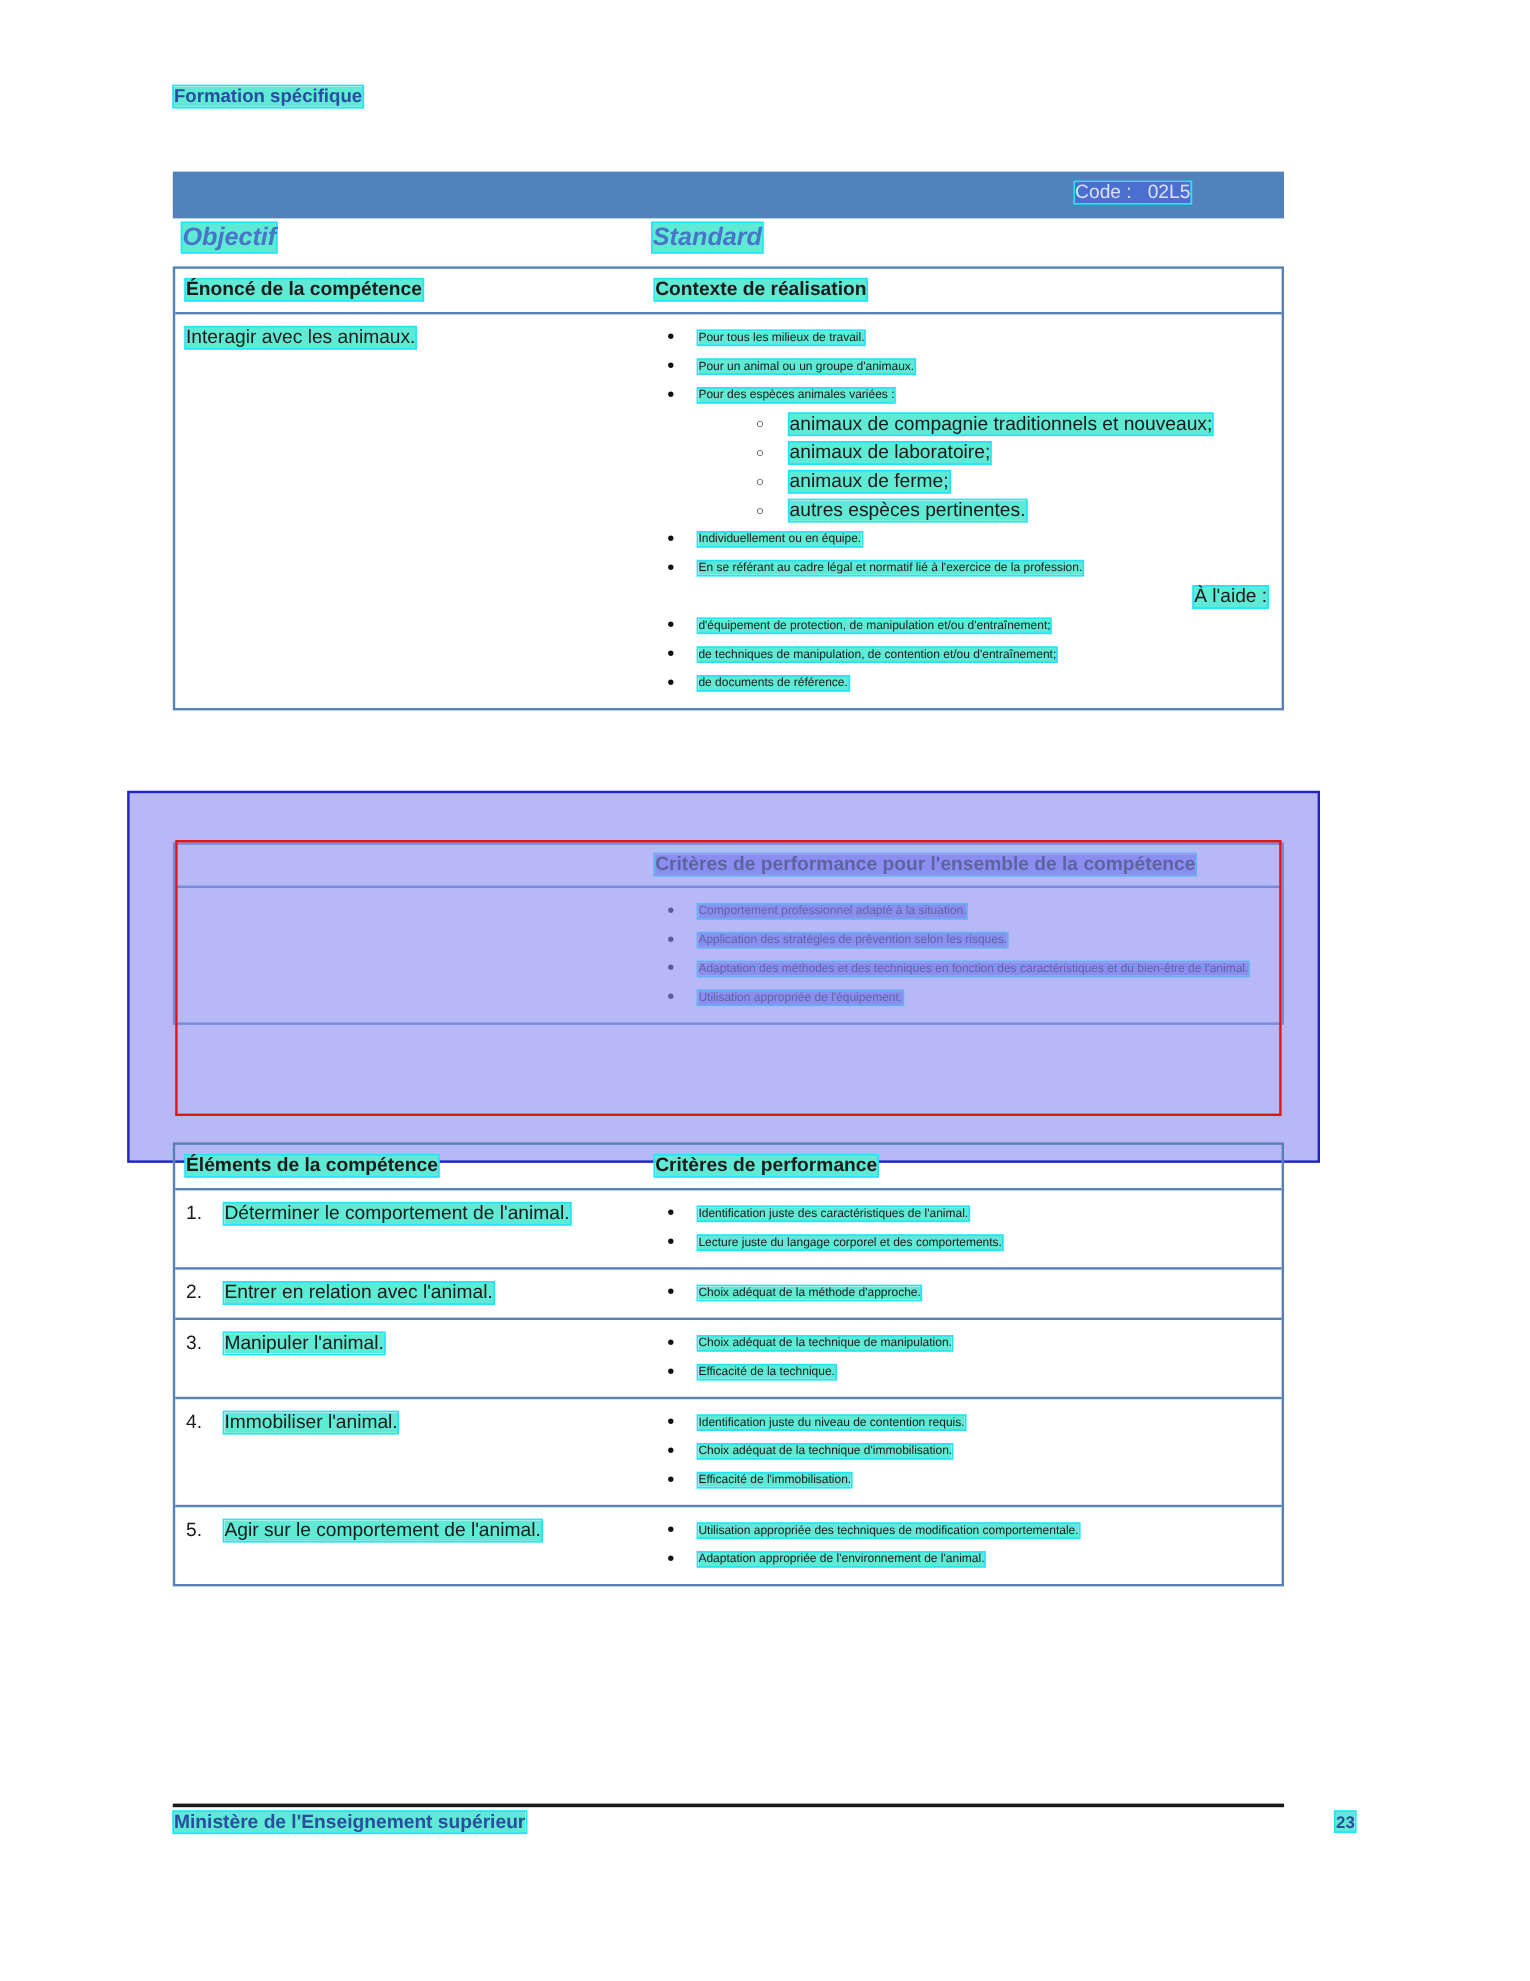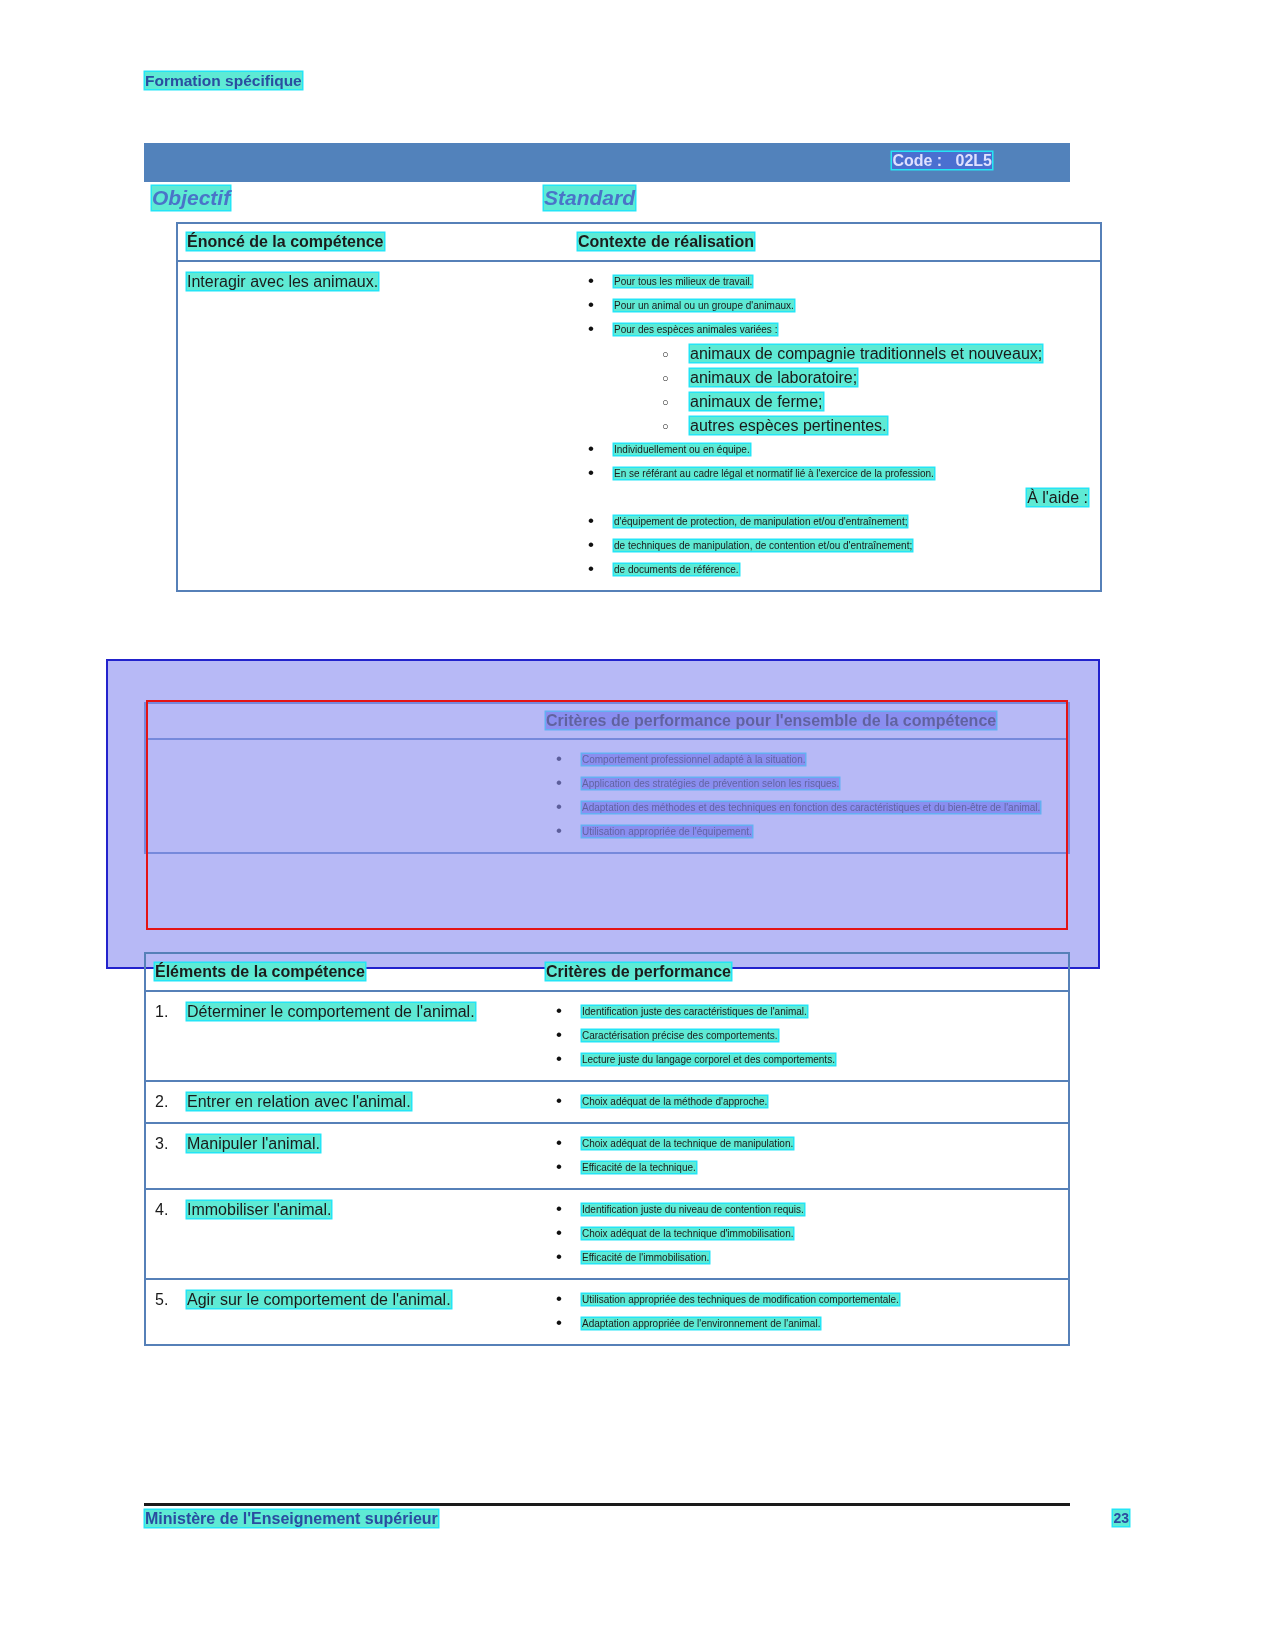--- a/index.html
+++ b/index.html
@@ -39,21 +39,21 @@
   }
 
   
   .codeband{
     position:absolute;left:144px;top:143px;
     width:926px;height:39px;
     background:#5282bb;
   }
   .codeband .codetxt{
     position:absolute;right:78px;top:9px;
-    font-size:16px;font-weight:bold;color:#e8e8ff;
+    font-size:16px;font-weight:normal;color:#e8e8ff;
     white-space:pre;
   }
   .codeband .codetxt .hl{background:#4a6fd0;color:#dfe0ff;}
 
   
   .objline{
     position:absolute;left:144px;top:186px;width:926px;height:30px;
   }
   .objline span{
     position:absolute;top:0;
@@ -61,21 +61,21 @@
   }
   .objline .o{left:8px;}
   .objline .s{left:400px;}
 
   
   .tbl{
     position:absolute;left:144px;width:926px;
     border:2px solid #5680b8;
     box-sizing:border-box;
   }
-  #tbl-top{top:222px;margin-left:32px;}
+  #tbl-top{top:222px;}
   .row{display:flex;}
   .row.sep{border-top:2px solid #5680b8;}
   .cL{width:400px;box-sizing:border-box;padding:8px 10px 8px 9px;}
   .cR{flex:1;box-sizing:border-box;padding:8px 12px 8px 0px;}
   .hdrrow .cL,.hdrrow .cR{padding-top:9px;padding-bottom:9px;}
   .hdr{font-size:16px;font-weight:bold;color:#1b1b1b;}
 
   .body-txt{font-size:16px;line-height:24px;color:#1b1b1b;}
 
   ul.b{margin:0;padding:0;list-style:none;}
@@ -235,21 +235,20 @@
         <ul class="num">
           <li>
             <span class="n">1.</span>
             <span class="hl">Déterminer le comportement de l'animal.</span>
           </li>
         </ul>
       </div>
       <div class="cR">
         <ul class="b">
           <li><span class="hl">Identification juste des caractéristiques de l'animal.</span></li>
-          <li><span class="hl">Caractérisation précise des comportements.</span></li>
           <li><span class="hl">Lecture juste du langage corporel et des comportements.</span></li>
         </ul>
       </div>
     </div>
 
     <div class="row sep">
       <div class="cL">
         <ul class="num">
           <li>
             <span class="n">2.</span>

